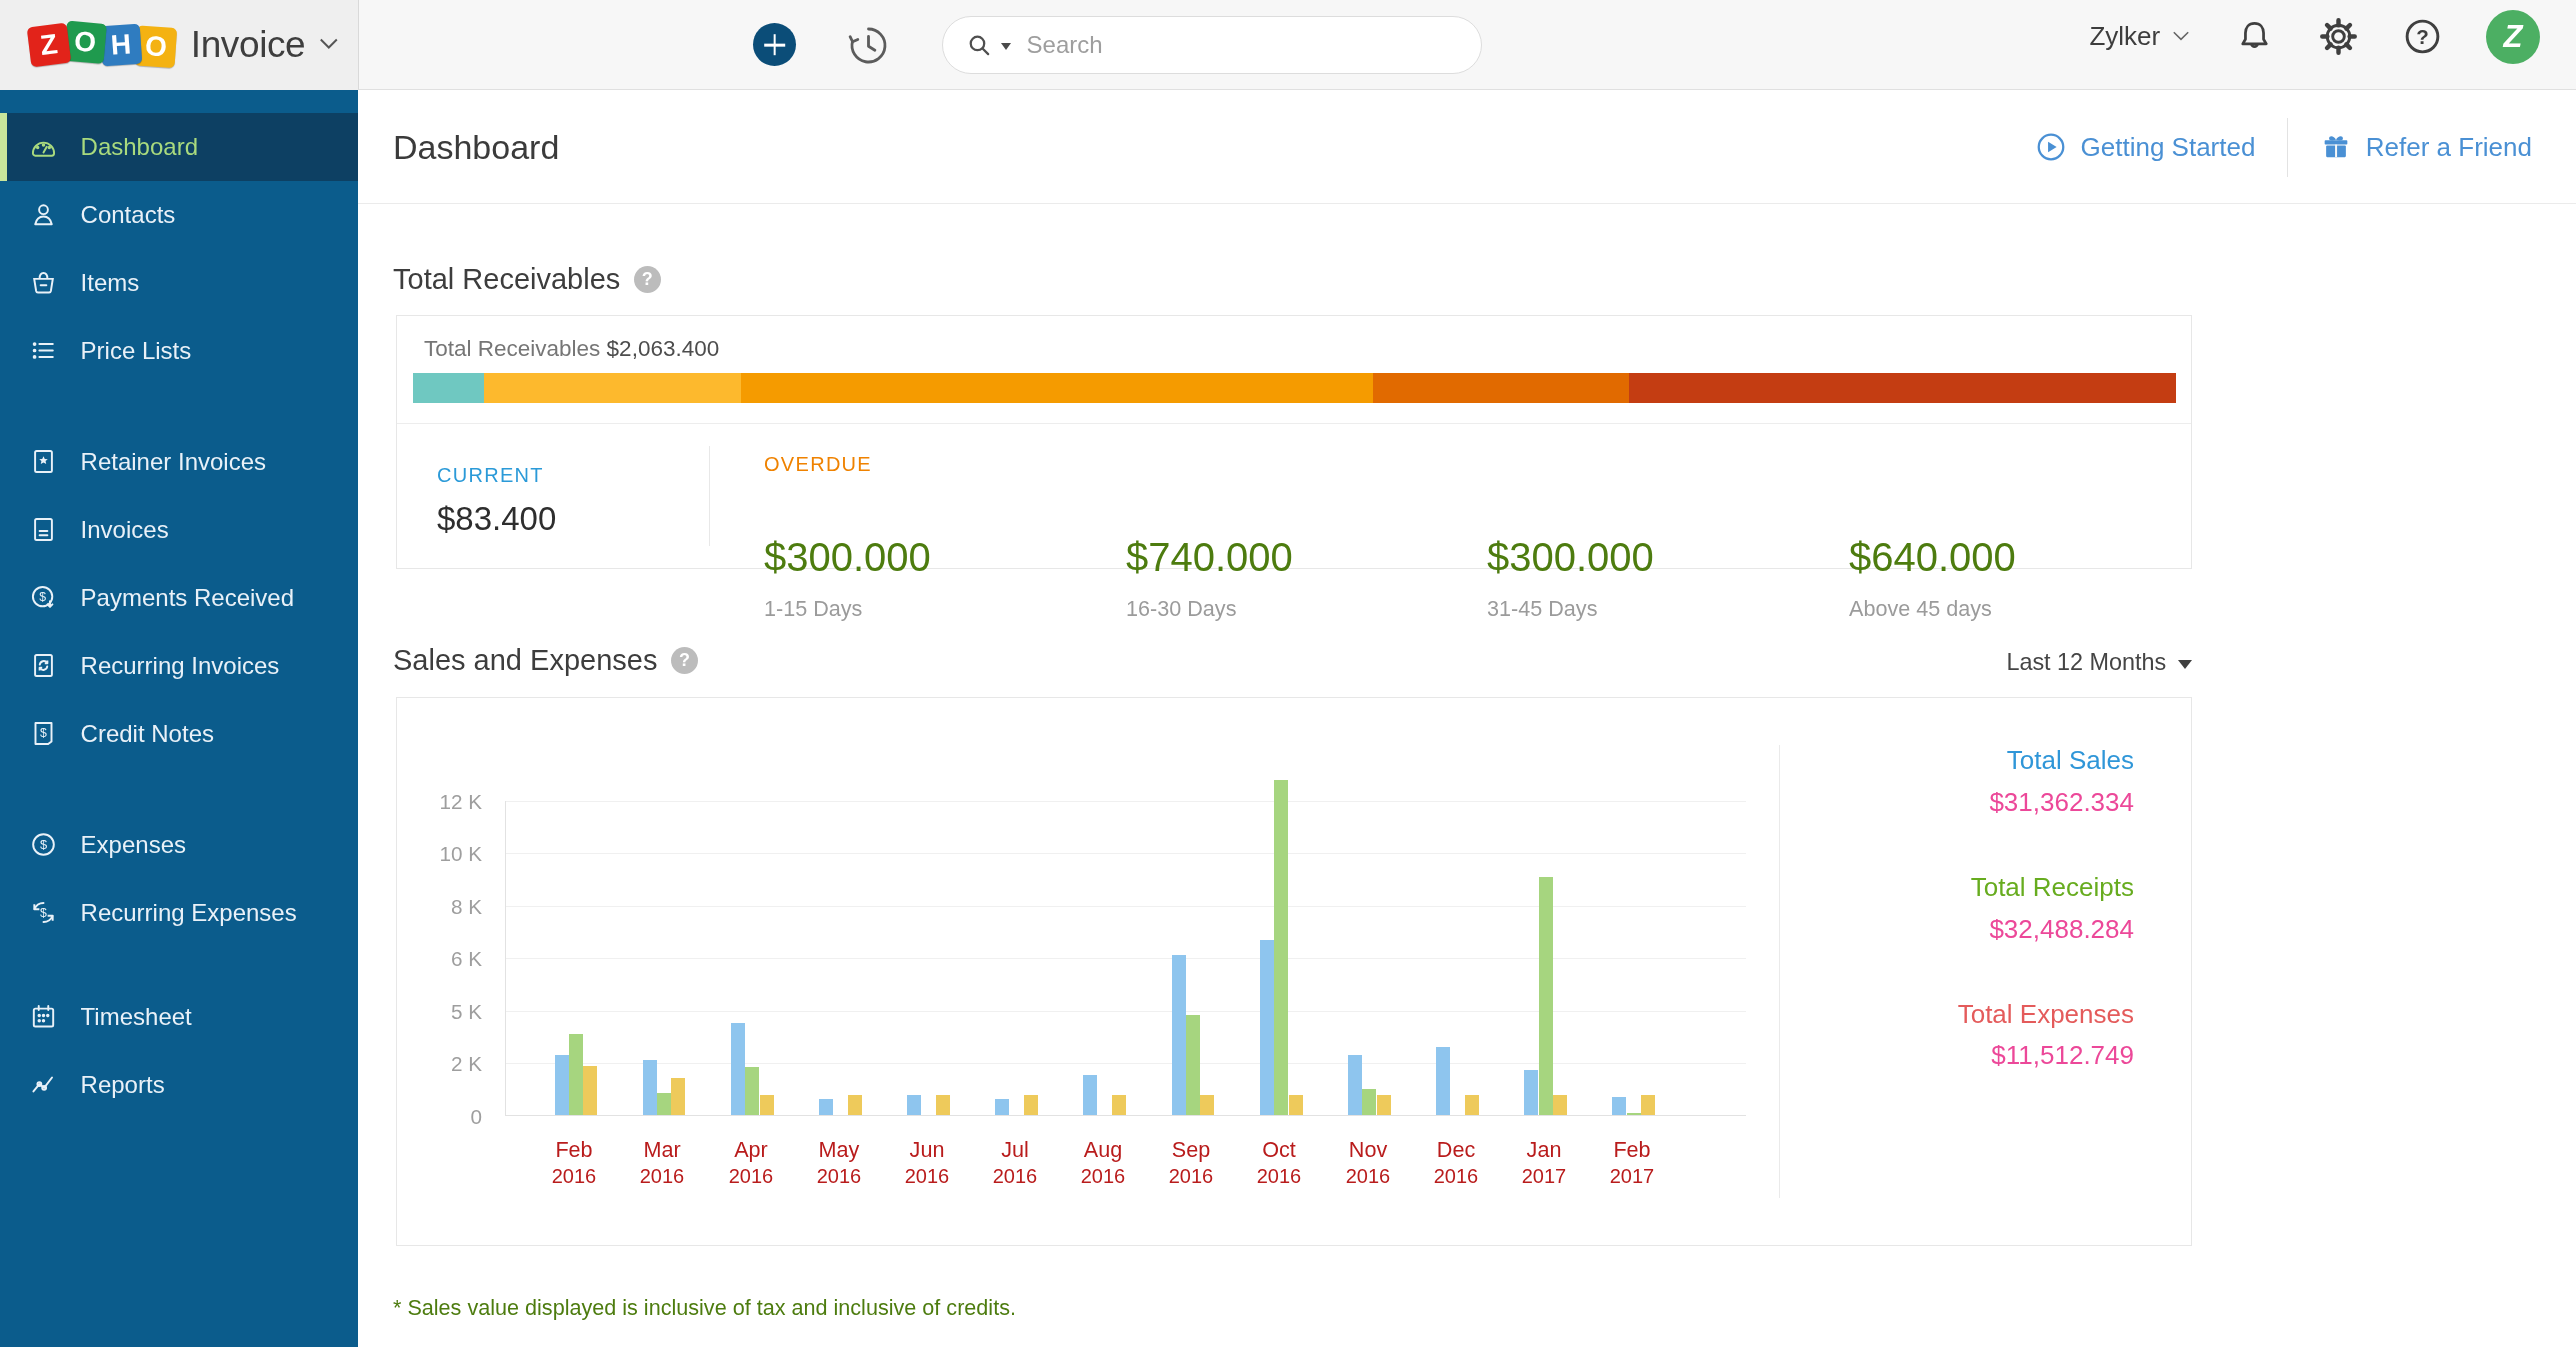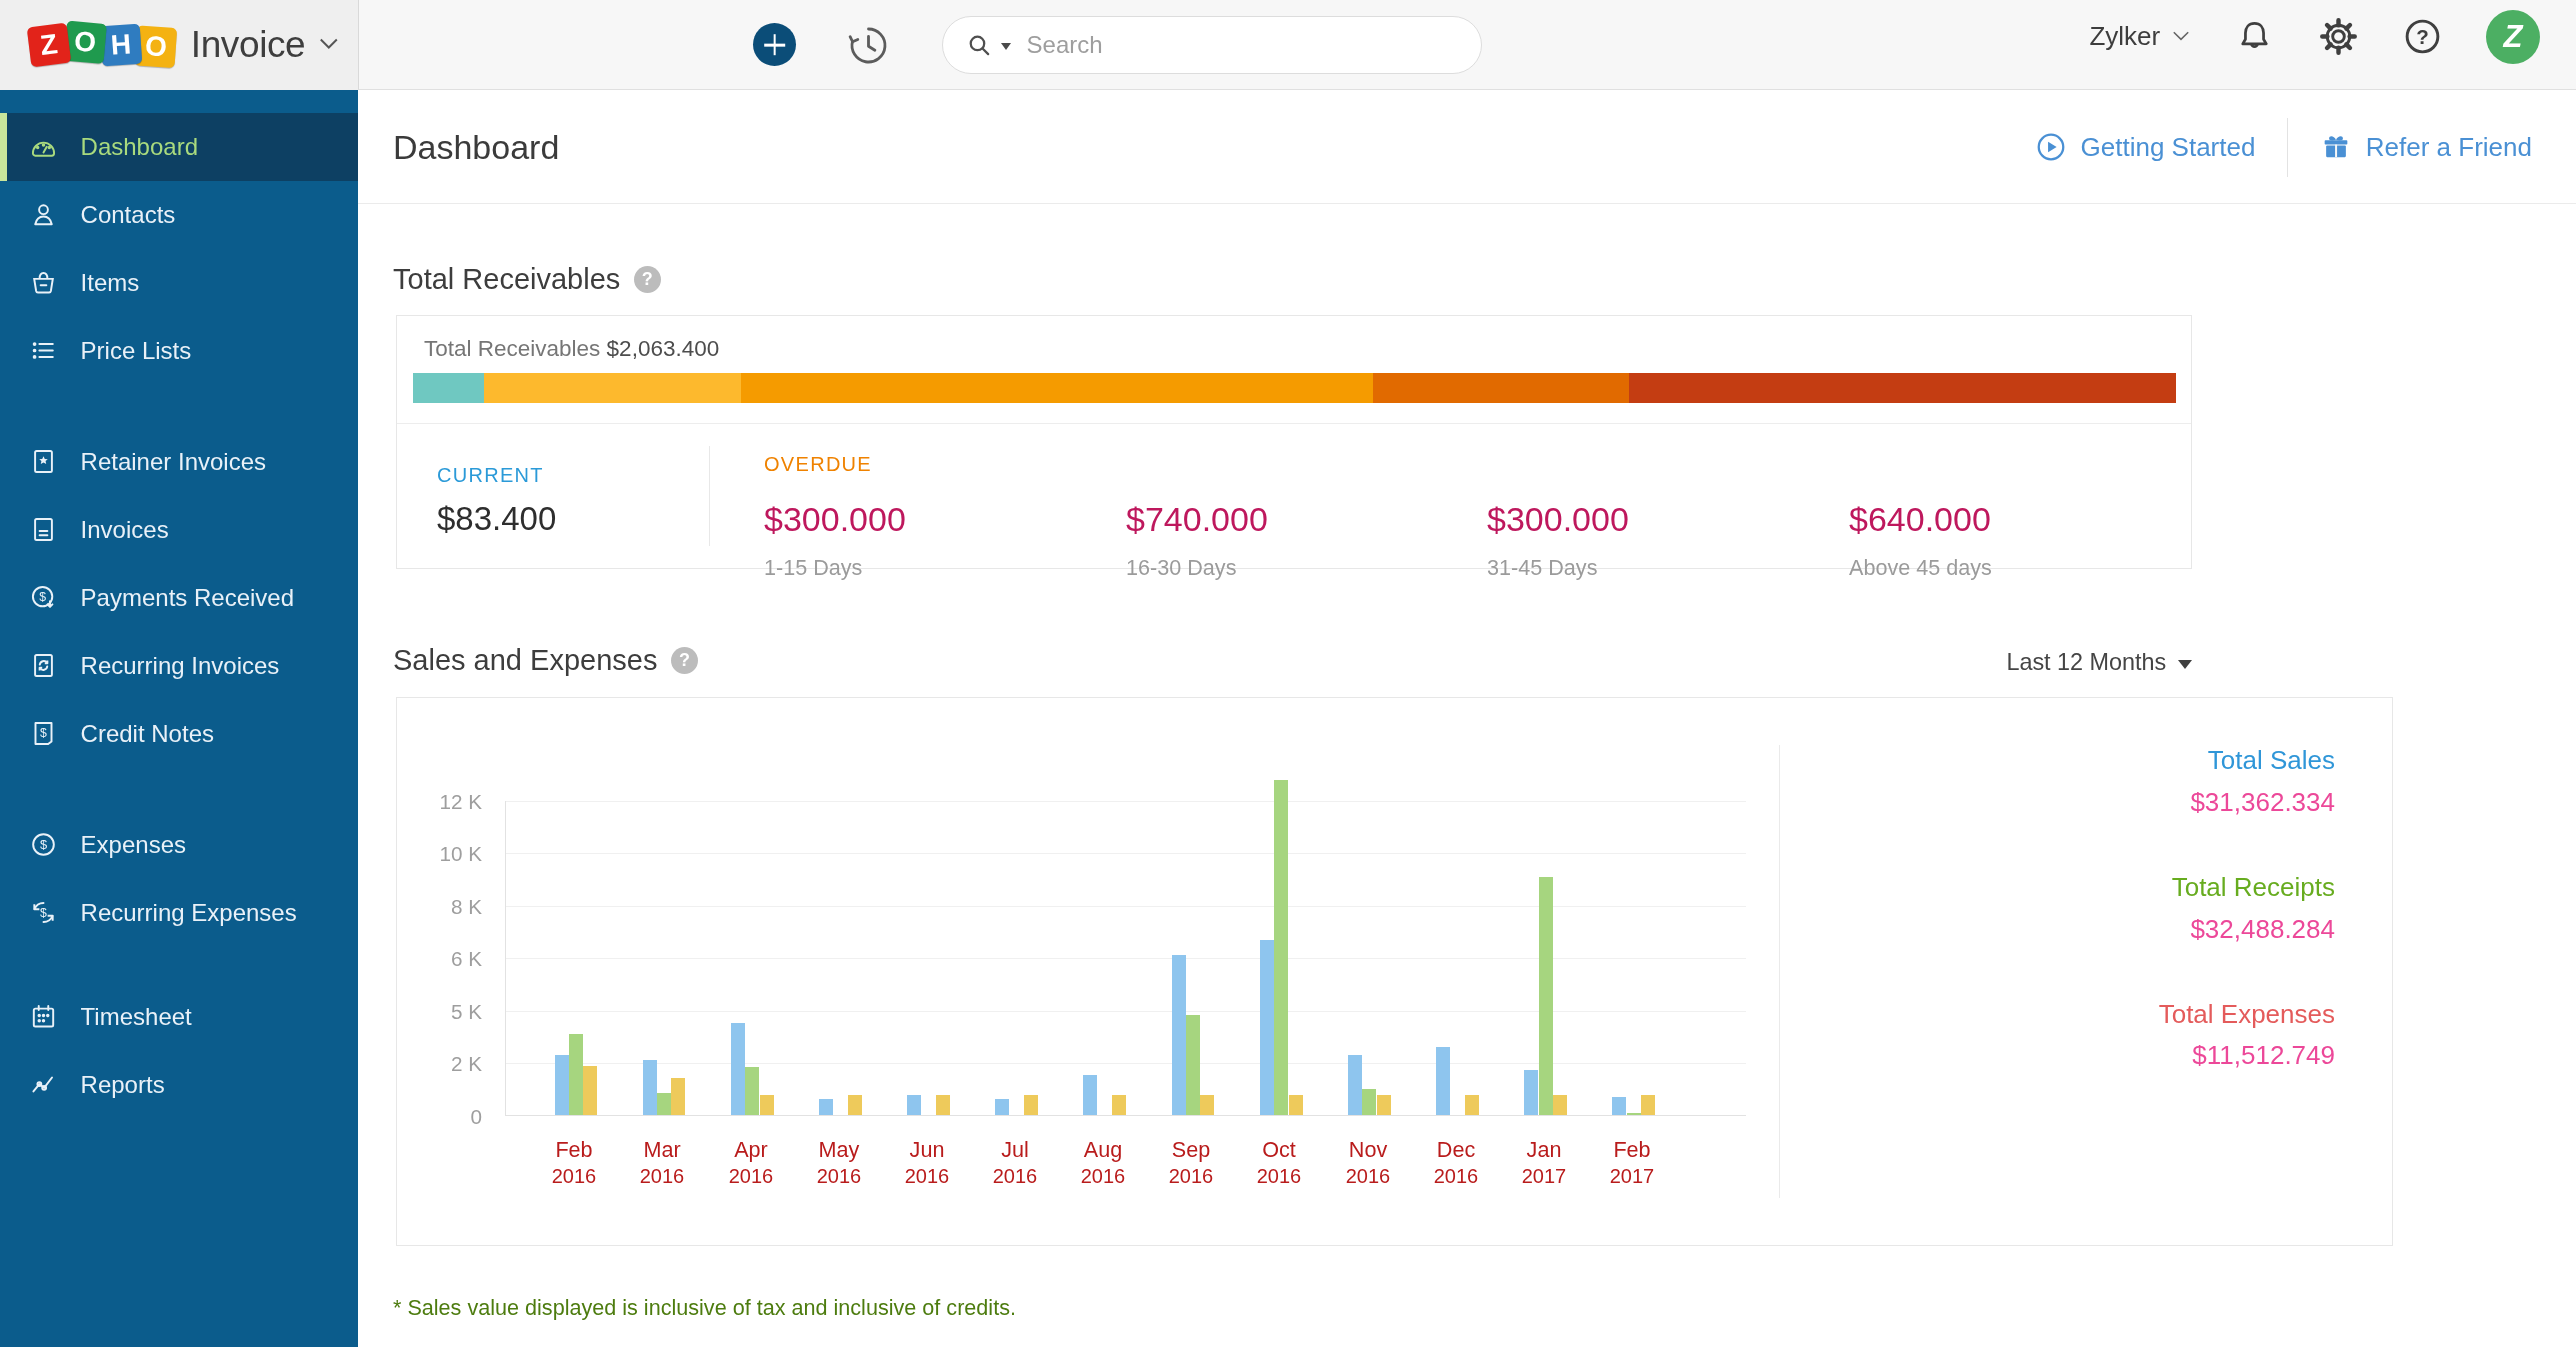--- a/index.html
+++ b/index.html
@@ -58,27 +58,27 @@
   .recv-summary{position:absolute;left:27px;top:20px;font-size:22.5px;color:#767676;}
   .recv-summary .amt{color:#4d4d4d;}
   .recv-bar{position:absolute;left:16px;right:15.3px;top:57px;height:30px;display:flex;overflow:hidden;}
   .bar-seg{height:100%;}
   .recv-stats{position:absolute;top:108px;left:0;right:0;bottom:0;}
   .cur-label{position:absolute;left:40px;top:40px;font-size:20px;letter-spacing:1.3px;color:#2b9ad8;}
   .cur-value{position:absolute;left:40px;top:76px;font-size:33px;color:#2e2e2e;}
   .stats-divider{position:absolute;left:312px;top:21.6px;bottom:21.6px;width:0.9px;background:#e8e8e8;}
   .overdue-label{position:absolute;left:367px;top:29px;font-size:20px;letter-spacing:1.3px;color:#ef8200;}
   .bucket{position:absolute;top:76px;width:342px;}
-  .bucket .val{font-size:34px;color:#be185d;}
+  .bucket .val{font-size:40px;color:#4d7c0f;margin-top:35px;}
   .bucket .lbl{margin-top:16px;font-size:21.6px;color:#9b9b9b;}
   
   .se-heading{left:35px;top:554px;}
   .range-select{position:absolute;right:384px;top:559px;display:flex;align-items:center;gap:11.7px;font-size:23.4px;color:#454545;cursor:pointer;}
   .range-caret{width:0;height:0;border-left:7.2px solid transparent;border-right:7.2px solid transparent;border-top:9px solid #3f3f3f;margin-top:3.6px;}
-  .chart-card{position:absolute;left:38px;top:607px;width:1997px;height:549px;border:0.9px solid #e7e7e7;background:#fff;}
+  .chart-card{position:absolute;left:38px;top:607px;width:1796px;height:549px;border:0.9px solid #e7e7e7;background:#fff;}
   .ytick{position:absolute;left:0;width:85px;text-align:right;font-size:20.7px;color:#9e9e9e;}
   .plot{position:absolute;left:108px;top:103px;width:1241px;height:315px;border-left:0.9px solid #e2e2e2;border-bottom:0.9px solid #e2e2e2;}
   .gridline{position:absolute;left:0;right:0;height:0.9px;background:#f0f0f0;}
   .bar{position:absolute;bottom:0;width:13.5px;}
   .month{position:absolute;top:438px;width:108px;text-align:center;font-size:21.6px;color:#b91c1c;line-height:27px;}
   .month .yr{font-size:20px;}
   .vdivider{position:absolute;left:1382px;top:47px;bottom:47px;width:0.9px;background:#eaeaea;}
   .totals{position:absolute;right:57px;top:47px;text-align:right;}
   .total-group{margin-bottom:54px;}
   .total-label{font-size:26px;margin-bottom:10.8px;}

